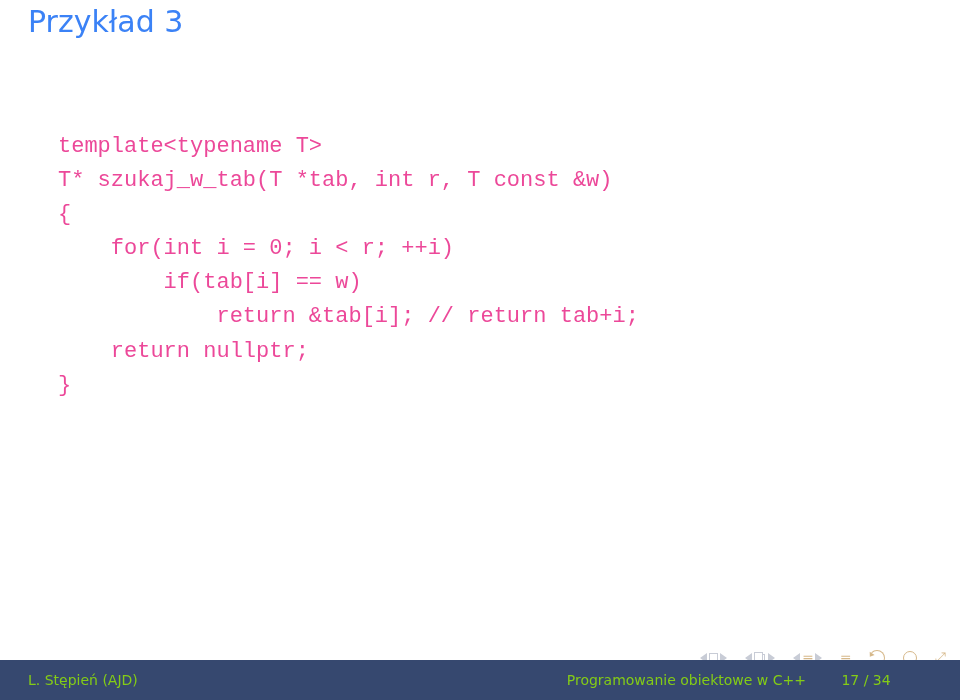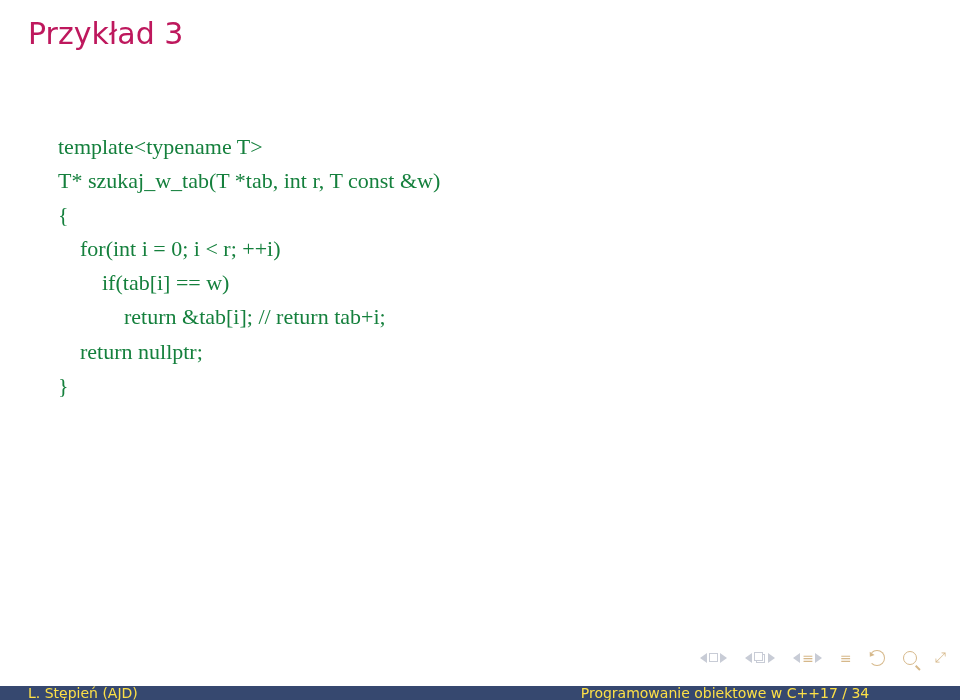--- a/index.html
+++ b/index.html
@@ -1,22 +1,22 @@
 <!DOCTYPE html>
 <html><head>
 <meta charset="utf-8">
 <style>
   html,body{margin:0;padding:0;width:960px;height:700px;background:#fff;font-family:"DejaVu Sans","Helvetica Neue",Arial,sans-serif;color:#222;overflow:hidden}
   .slide{position:relative;width:960px;height:700px;box-sizing:border-box}
-  .title{position:absolute;left:28px;top:16px;color:#be185d;font-size:30px;font-weight:400}
-  .code{position:absolute;left:58px;top:130px;font-family:Liberation Serif, serif;font-size:22px;line-height:1.55;white-space:pre;color:#15803d}
-  .footer{position:absolute;left:0;right:0;bottom:0;height:14px;background:#36486f;color:#fde047;font-size:14px;display:flex;align-items:center}
+  .title{position:absolute;left:28px;top:4px;color:#3b82f6;font-size:30px;font-weight:400}
+  .code{position:absolute;left:58px;top:130px;font-family:Liberation Mono, monospace;font-size:22px;line-height:1.55;white-space:pre;color:#ec4899}
+  .footer{position:absolute;left:0;right:0;bottom:0;height:40px;background:#36486f;color:#84cc16;font-size:14px;display:flex;align-items:center}
   .footer .author{padding-left:28px;width:260px}
   .footer .ftitle{flex:1;text-align:right}
-  .footer .pages{width:120px;text-align:left;padding-right:20px}
+  .footer .pages{width:120px;text-align:center;padding-right:34px}
   .navbar{position:absolute;right:14px;bottom:34px;display:flex;align-items:center;gap:18px;color:#c8ccd6;font-size:12px}
   .navgrp{display:flex;align-items:center;gap:2px}
   .tri{display:inline-block;width:0;height:0;border-top:5px solid transparent;border-bottom:5px solid transparent}
   .tri.l{border-right:7px solid #c8ccd6}
   .tri.r{border-left:7px solid #c8ccd6}
   .navsq{width:9px;height:9px;border:1px solid #c8ccd6;box-sizing:border-box}
   .navstack{position:relative;width:12px;height:12px}
   .navstack .b{position:absolute;left:2px;top:2px;width:9px;height:9px;border:1px solid #c8ccd6;box-sizing:border-box}
   .navstack .f{position:absolute;left:0;top:0;width:9px;height:9px;border:1px solid #c8ccd6;box-sizing:border-box;background:#fff}
   .lines{font-size:14px;color:#d6b88a;letter-spacing:-1px}

